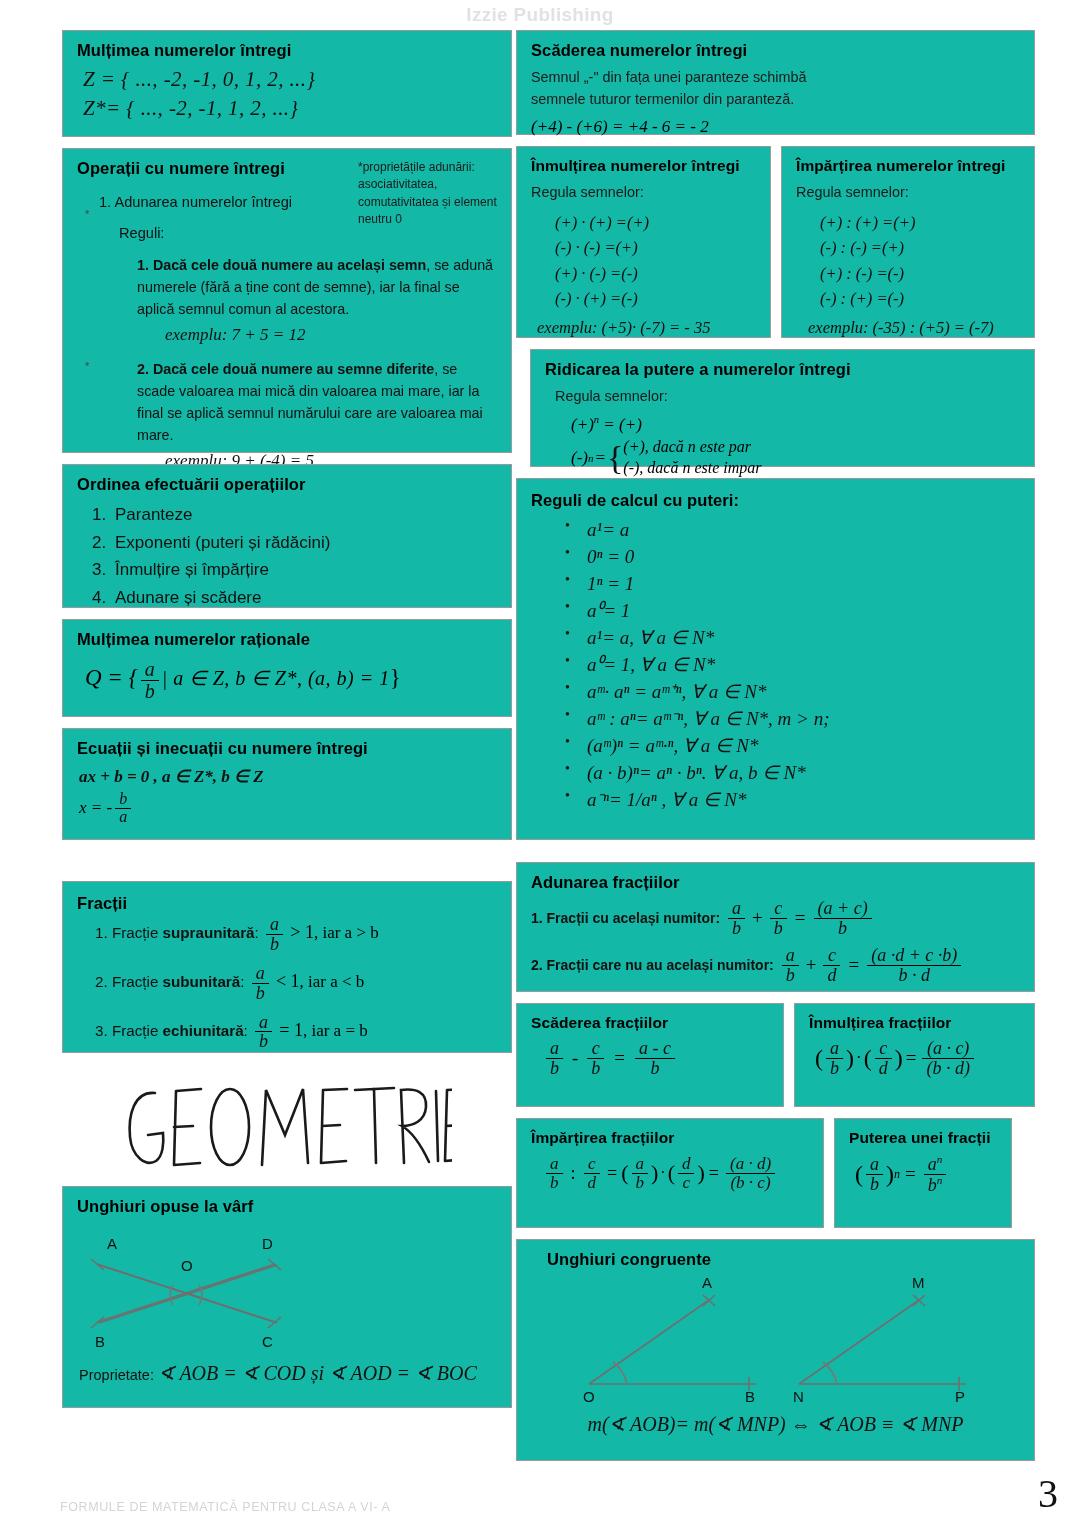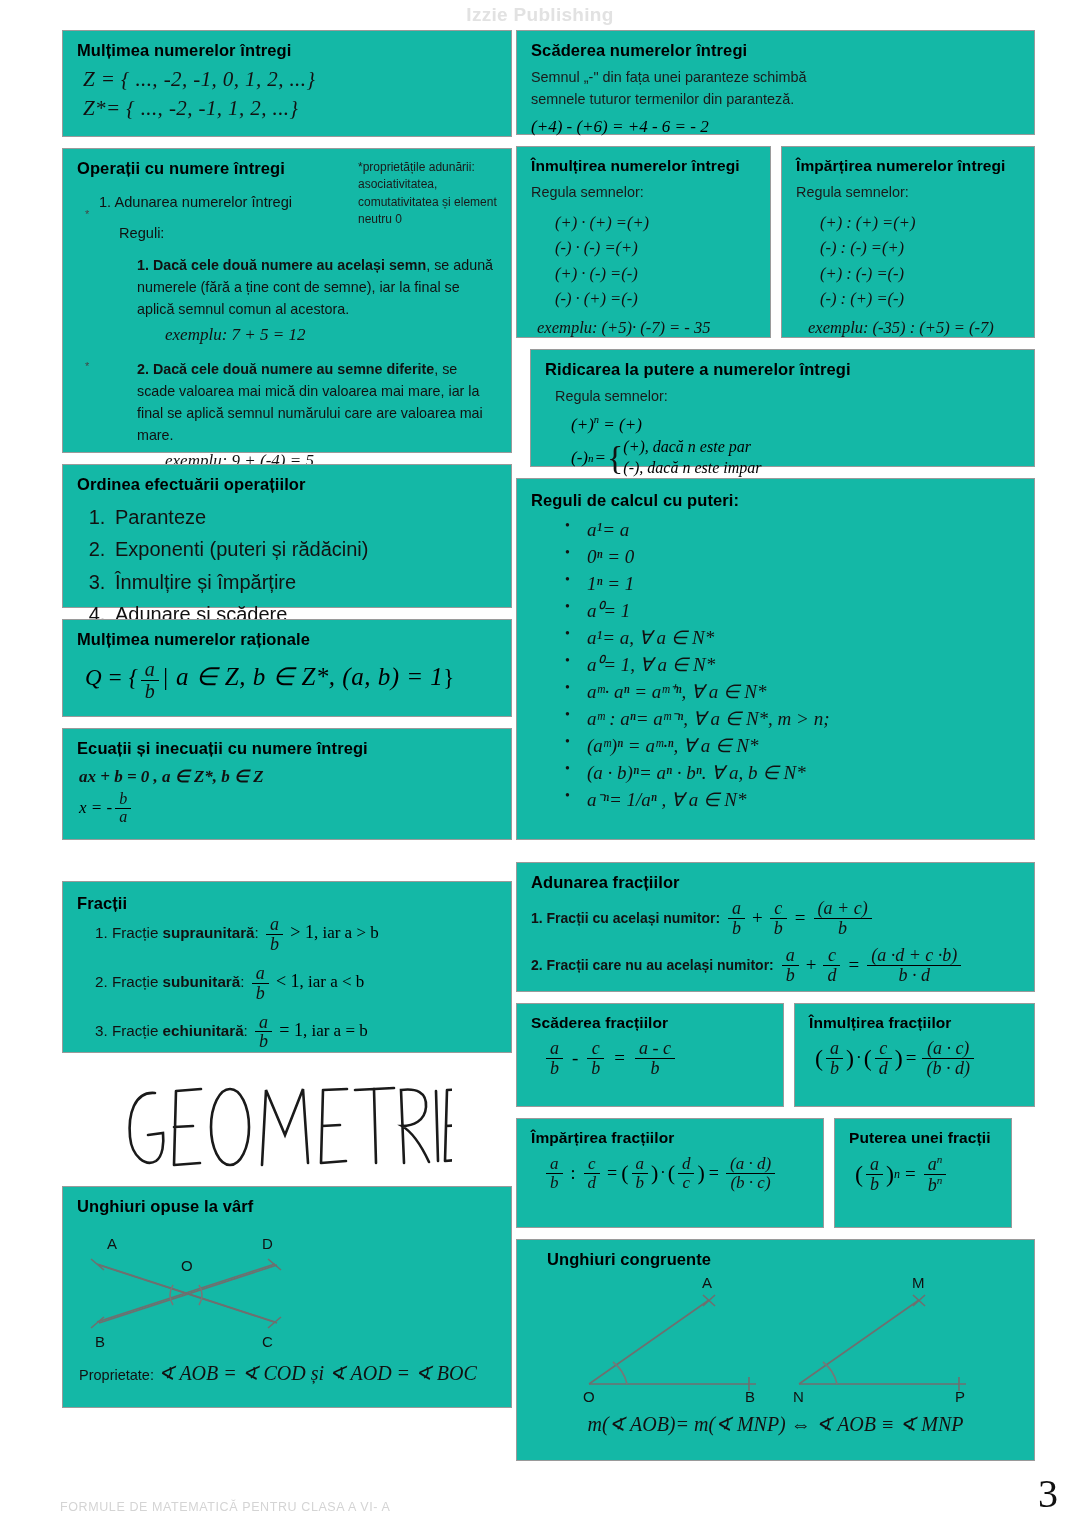--- a/index.html
+++ b/index.html
@@ -53,21 +53,21 @@
     font-size:12px; line-height:1.45; color:#1a1a1a;
   }
   .ops-l1 { font-size:14.6px; margin:16px 0 0 22px; }
   .ast { font-size:11px; color:#444; margin-left:8px; display:block; height:8px; line-height:8px;}
   .ops-reguli { font-size:14.6px; margin:7px 0 0 42px; }
   .rule { margin:13px 0 0 60px; font-size:14.3px; line-height:1.55; max-width:372px; }
   .rule b { font-weight:bold; }
   .ex { font-family:"Liberation Serif", serif; font-style:italic; font-size:17px; margin-left:28px; margin-top:2px; display:block;}
 
   
-  ol.plain { margin:2px 0 0 0; padding:0 0 0 34px; font-size:20px; line-height:1.62; }
+  ol.plain { margin:2px 0 0 0; padding:0 0 0 34px; font-size:17px; line-height:1.62; }
   ol.plain li { padding-left:4px; }
 
   
   .frac { display:inline-block; vertical-align:middle; text-align:center;
           font-family:"Liberation Serif", serif; font-style:italic; line-height:1.05; margin:0 3px; }
   .frac > .num { display:block; padding:0 4px; }
   .frac > .den { display:block; padding:0 4px; border-top:1.4px solid #000; }
 
   
   .signs { font-family:"Liberation Serif", serif; font-style:italic; font-size:16.5px;
@@ -144,21 +144,21 @@
         <li>Paranteze</li>
         <li>Exponenti (puteri și rădăcini)</li>
         <li>Înmulțire și împărțire</li>
         <li>Adunare și scădere</li>
       </ol>
     </div>
 
     <div class="box" style="height:98px;">
       <div class="title">Mulțimea numerelor raționale</div>
       <div style="margin:10px 0 0 8px;">
-        <span class="mn" style="font-style:italic;font-size:23px;">Q = {</span><span class="frac" style="font-size:20px;vertical-align:middle;"><span class="num">a</span><span class="den">b</span></span><span class="mn" style="font-size:25px;font-style:italic;letter-spacing:0.5px;">| a ∈ Z, b ∈ Z*, (a, b) = 1</span><span class="mn" style="font-size:23px;">}</span>
+        <span class="mn" style="font-style:italic;font-size:23px;">Q = {</span><span class="frac" style="font-size:20px;vertical-align:middle;"><span class="num">a</span><span class="den">b</span></span><span class="mn" style="font-size:20px;font-style:italic;letter-spacing:0.5px;">| a ∈ Z, b ∈ Z*, (a, b) = 1</span><span class="mn" style="font-size:23px;">}</span>
       </div>
     </div>
 
     <div class="box" style="height:112px;">
       <div class="title">Ecuații și inecuații cu numere întregi</div>
       <div class="mb" style="font-size:17px;margin:8px 0 0 2px;">ax + b = 0 , a ∈ Z*, b ∈ Z</div>
       <div style="margin:4px 0 0 2px;">
         <span class="m" style="font-size:17px;">x = -</span><span class="frac" style="font-size:16px;"><span class="num">b</span><span class="den">a</span></span>
       </div>
     </div>

